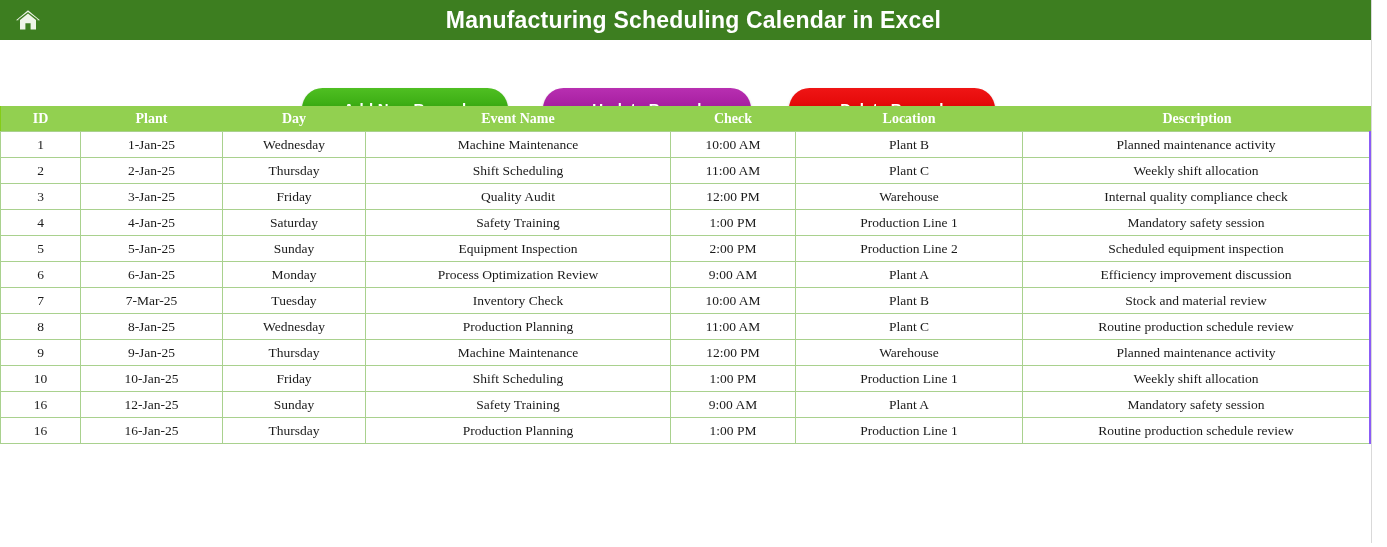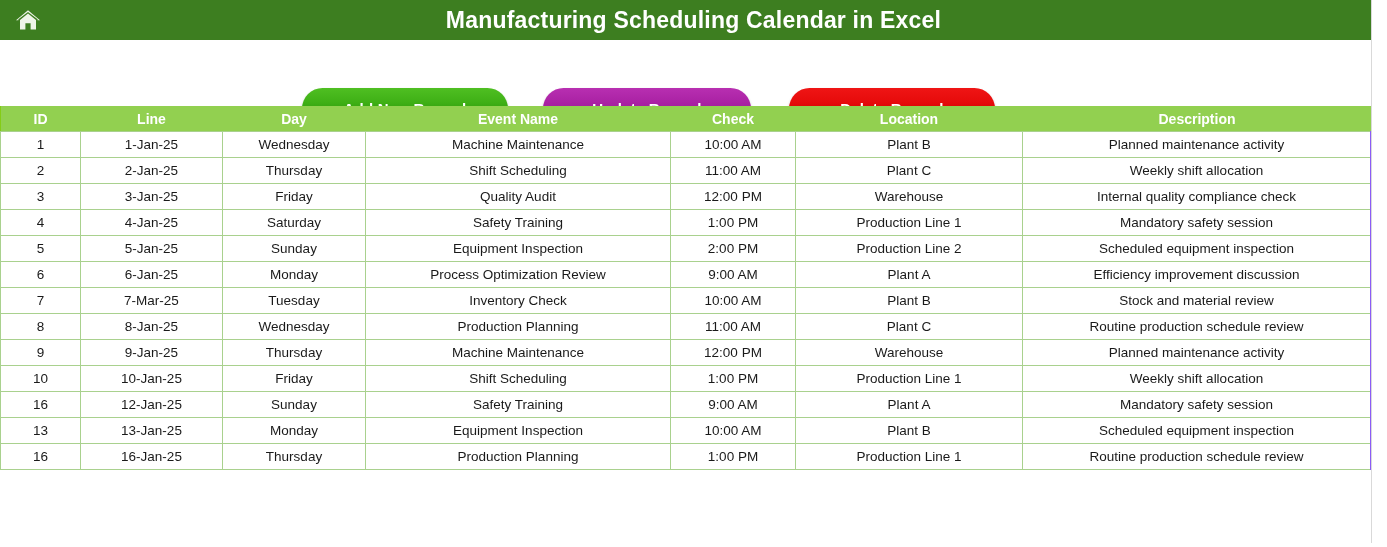--- a/index.html
+++ b/index.html
@@ -97,20 +97,21 @@
     position: absolute;
     left: 0;
     top: 106px;
     width: 1371px;
   }
   table.grid {
     border-collapse: collapse;
     table-layout: fixed;
     width: 1371px;
     background: #84cc16;
+    font-family: Liberation Serif, serif;
   }
   table.grid th {
     background: #92d050;
     color: #ffffff;
     font-size: 14px;
     font-weight: bold;
     height: 25px;
     padding: 0 2px;
     border: none;
     text-align: center;
@@ -121,21 +122,21 @@
     font-size: 13.5px;
     color: #1a1a1a;
     text-align: center;
     border: 1px solid #a9d18e;
     padding: 0 3px;
     white-space: nowrap;
     overflow: hidden;
     background: #ffffff;
   }
   table.grid tbody tr td:first-child { border-left: 1px solid #a9d18e; }
-  table.grid tbody tr td:last-child  { border-right: 3px solid #8b5cf6; }
+  table.grid tbody tr td:last-child  { border-right: 5px solid #8b5cf6; }
 
   .c-id   { width: 80px; }
   .c-date { width: 142px; }
   .c-day  { width: 143px; }
   .c-evt  { width: 305px; }
   .c-time { width: 125px; }
   .c-loc  { width: 227px; }
   .c-desc { width: 349px; }
 
   
@@ -186,21 +187,21 @@
         <col class="c-date">
         <col class="c-day">
         <col class="c-evt">
       <col class="c-time">
         <col class="c-loc">
         <col class="c-desc">
     </colgroup>
     <thead>
       <tr>
         <th>ID</th>
-        <th>Line</th>
+        <th>Plant</th>
         <th>Day</th>
         <th>Event Name</th>
         <th>Check</th>
         <th>Location</th>
         <th>Description</th>
       </tr>
     </thead>
     <tbody id="tbody">
         <tr>
           <td>1</td>
@@ -295,29 +296,20 @@
         <tr>
           <td>16</td>
           <td>12-Jan-25</td>
           <td>Sunday</td>
           <td>Safety Training</td>
           <td>9:00 AM</td>
           <td>Plant A</td>
           <td>Mandatory safety session</td>
         </tr>
         <tr>
-          <td>13</td>
-          <td>13-Jan-25</td>
-          <td>Monday</td>
-          <td>Equipment Inspection</td>
-          <td>10:00 AM</td>
-          <td>Plant B</td>
-          <td>Scheduled equipment inspection</td>
-        </tr>
-        <tr>
           <td>16</td>
           <td>16-Jan-25</td>
           <td>Thursday</td>
           <td>Production Planning</td>
           <td>1:00 PM</td>
           <td>Production Line 1</td>
           <td>Routine production schedule review</td>
         </tr>
       </tbody>
   </table>

